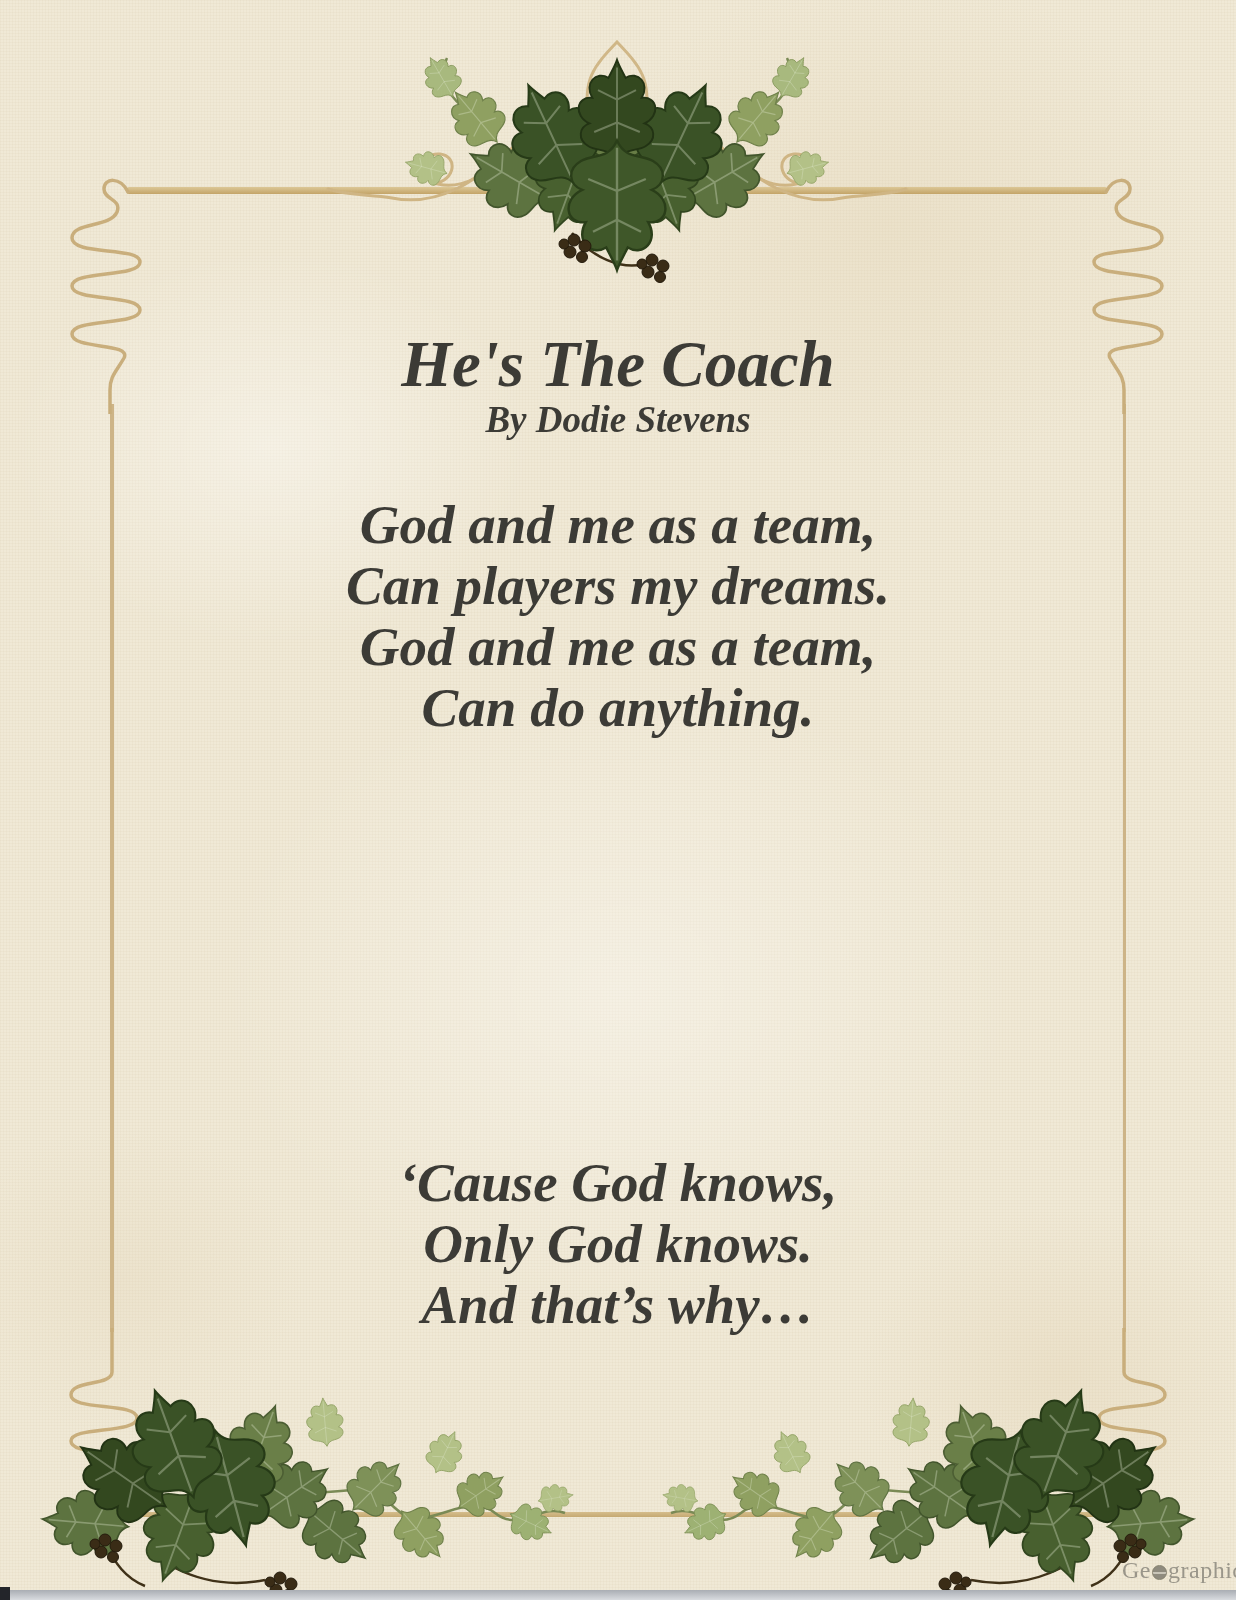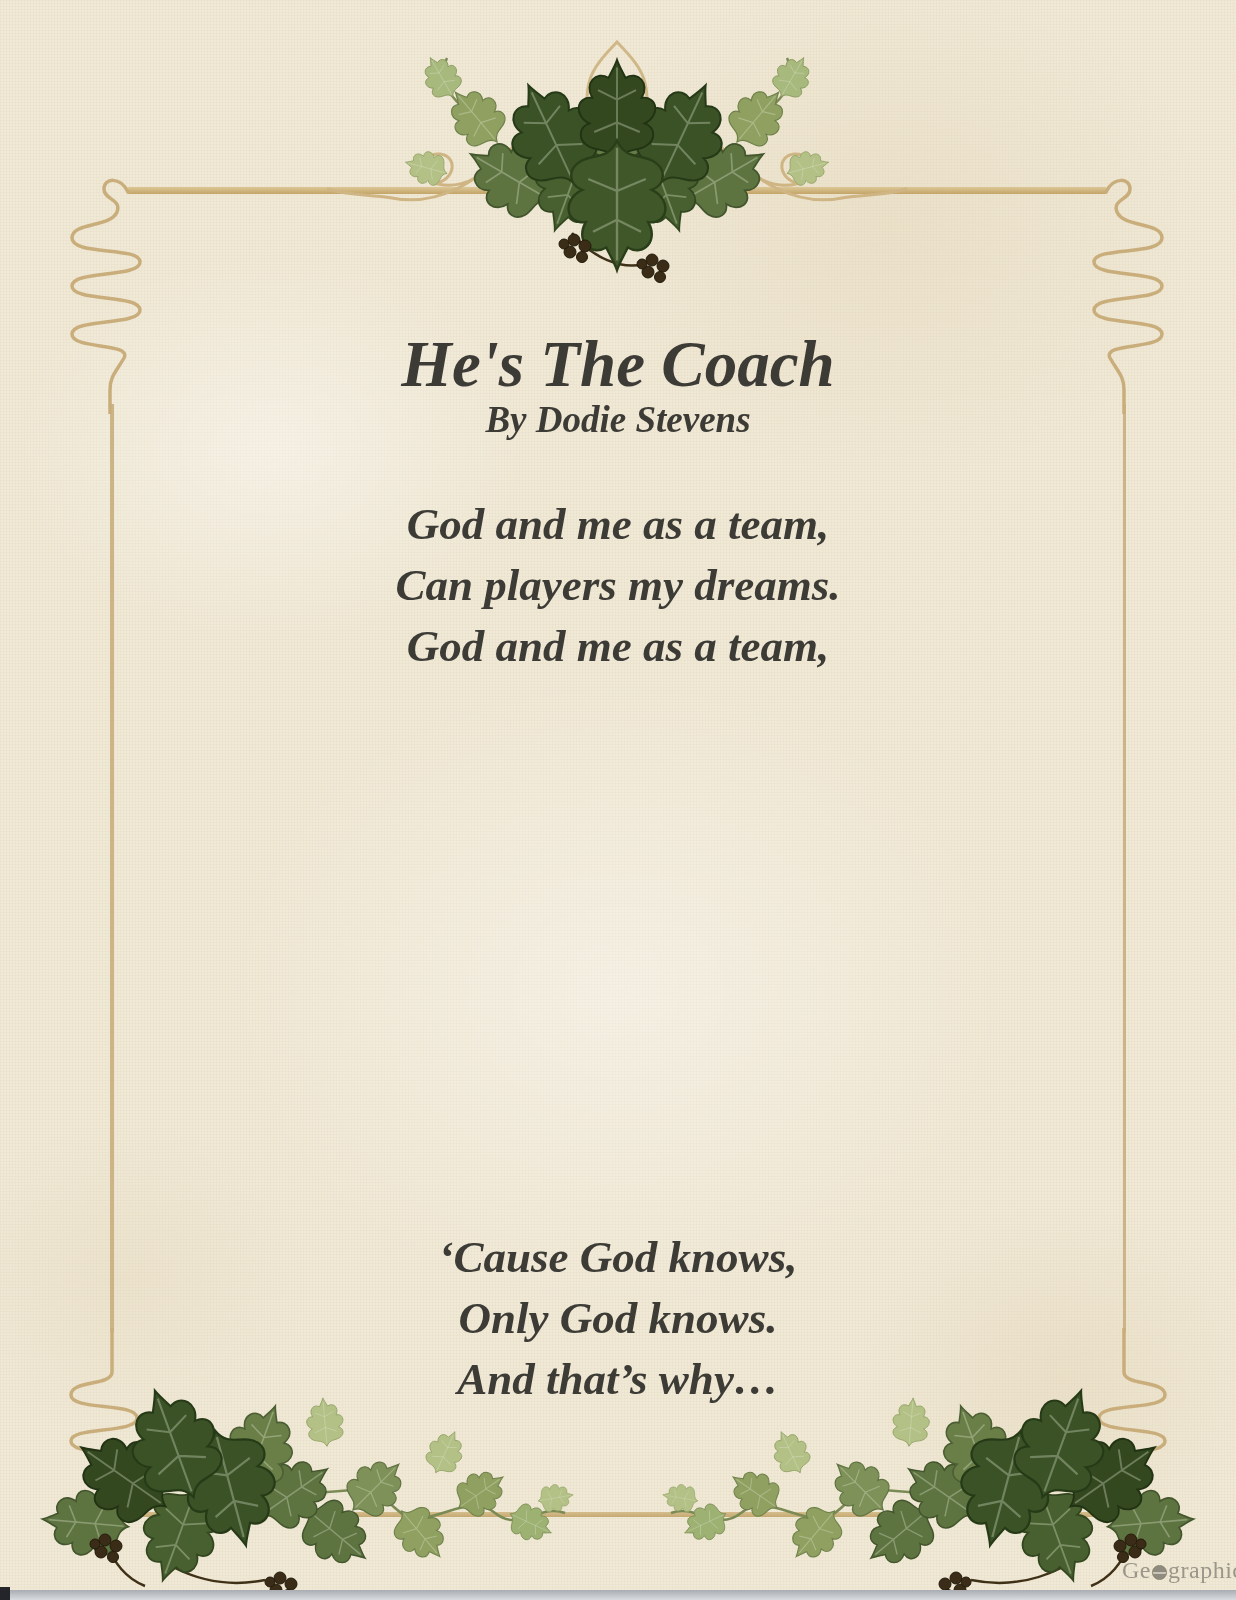--- a/index.html
+++ b/index.html
@@ -24,24 +24,24 @@
   .frame-bottom { left:115px; top:1512px; width:1006px; height:5px; border-radius:3px;
                   background:linear-gradient(#d5bd8c,#c5a972); }
   .frame-left   { left:110px;  top:404px; width:3.5px; height:928px; background:#cdb487; }
   .frame-right  { left:1122.5px; top:404px; width:3.5px; height:928px; background:#cdb487; }
   .orn { position:absolute; }
   .mirrored { transform:scaleX(-1); }
   
   .txt { position:absolute; left:0; width:1236px; text-align:center; color:#3c3b36; }
   .title  { top:334px; font-size:65px; line-height:60px; font-weight:bold; font-style:italic; }
   .byline { top:400px; font-size:37px; line-height:40px; font-weight:bold; font-style:italic; }
-  .stanza { font-size:45px; line-height:61px; font-weight:bold; font-style:italic; }
+  .stanza { font-size:55px; line-height:61px; font-weight:bold; font-style:italic; }
   .stanza-1 { top:494px; }
   .stanza-2 { top:776px; }
-  .stanza-3 { top:1227px;font-style:italic; }
+  .stanza-3 { top:1152px;font-style:italic; }
   
   .watermark { position:absolute; left:1076px; top:1557px; color:#9a968a; font-size:24px;
                letter-spacing:.5px; display:flex; align-items:center; white-space:nowrap;padding-left:46px; }
   .globe { display:inline-block; width:15px; height:15px; border-radius:50%; margin:4px 1px 0;
            background:
              linear-gradient(#c9c5b8,#c9c5b8) 0 6px/15px 2px no-repeat,
              radial-gradient(circle at 50% 50%, #8f8b7e 0 100%);
            border:1.5px solid #85816f; }
   
   .scan-bottom { position:absolute; left:0; top:1590px; width:1236px; height:10px;
@@ -150,20 +150,21 @@
       <use href="#ivy-corner"></use>
     </svg>
 
   <div class="txt title">He's The Coach</div>
   <div class="txt byline">By Dodie Stevens</div>
 
   <div class="txt stanza stanza-1">
     <div>God and me as a team,</div>
     <div>Can players my dreams.</div>
     <div>God and me as a team,</div>
+    <div>Can do anything.</div>
   </div>
 
 
   <div class="txt stanza stanza-3">
     <div>‘Cause God knows,</div>
     <div>Only God knows.</div>
     <div>And that’s why…</div>
   </div>
 
   <div class="watermark">

